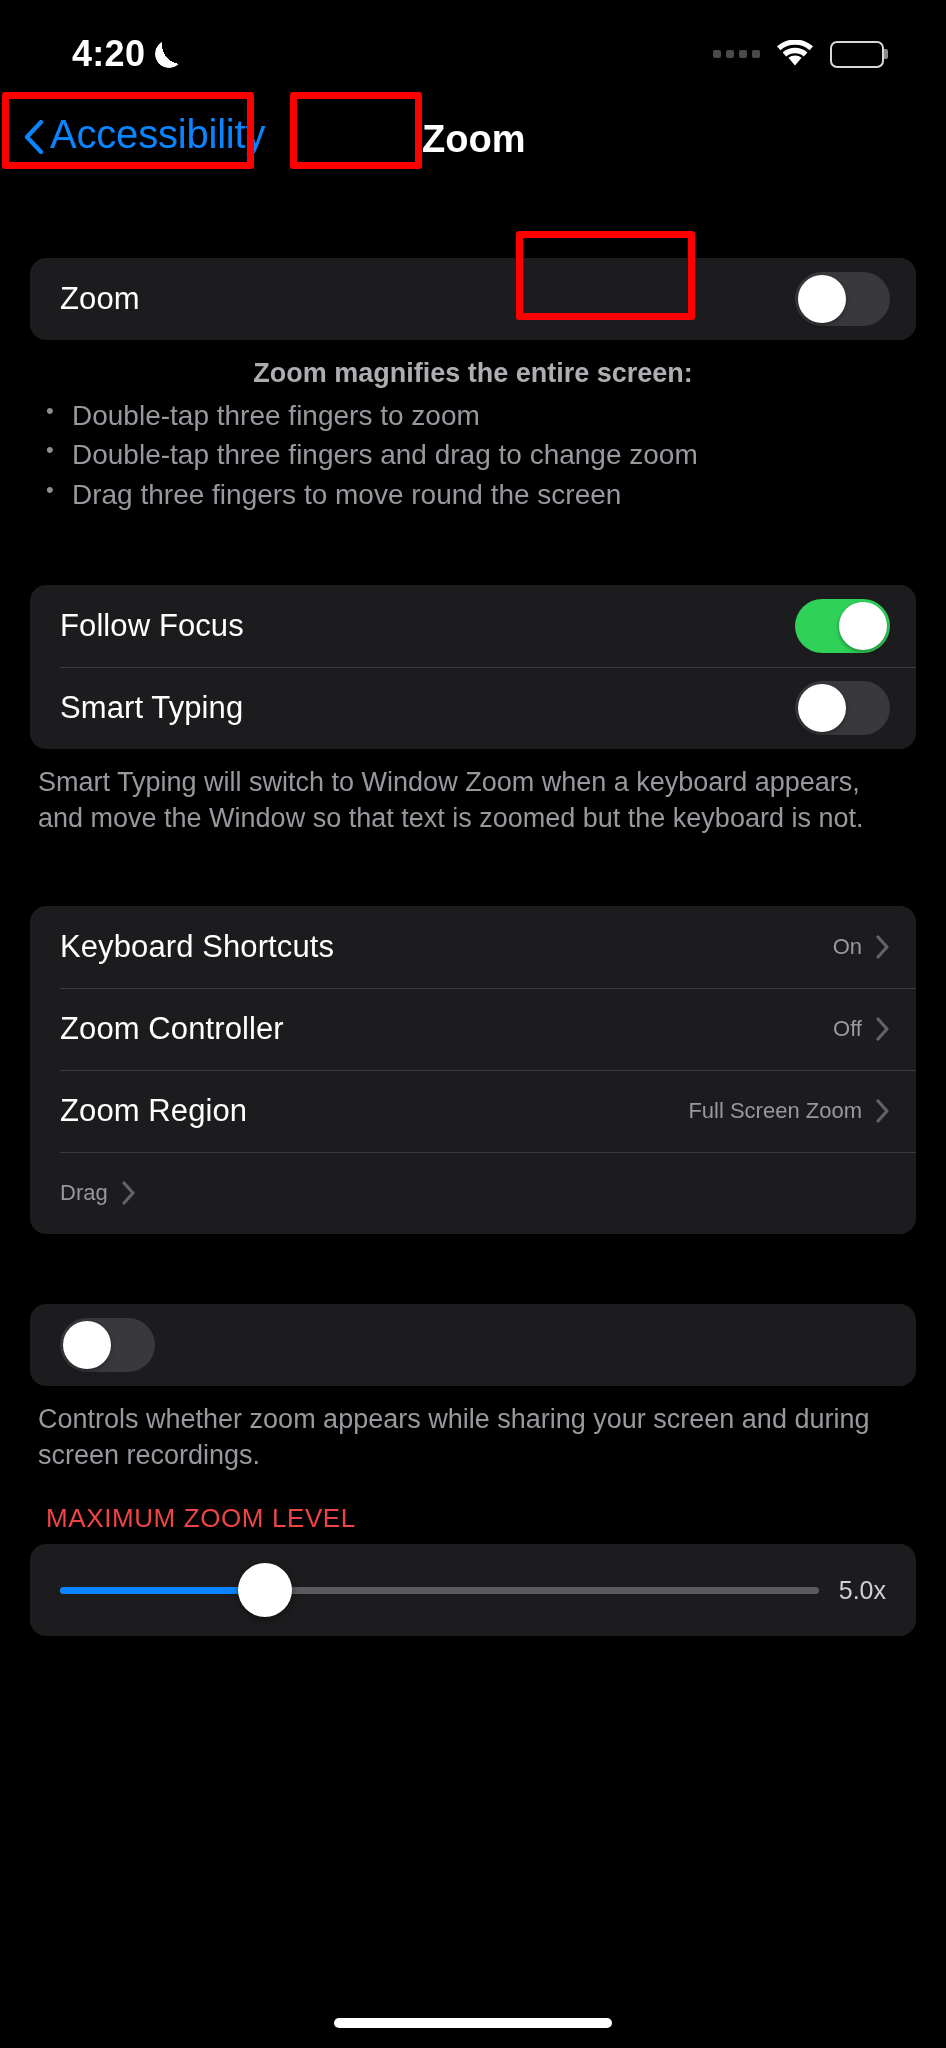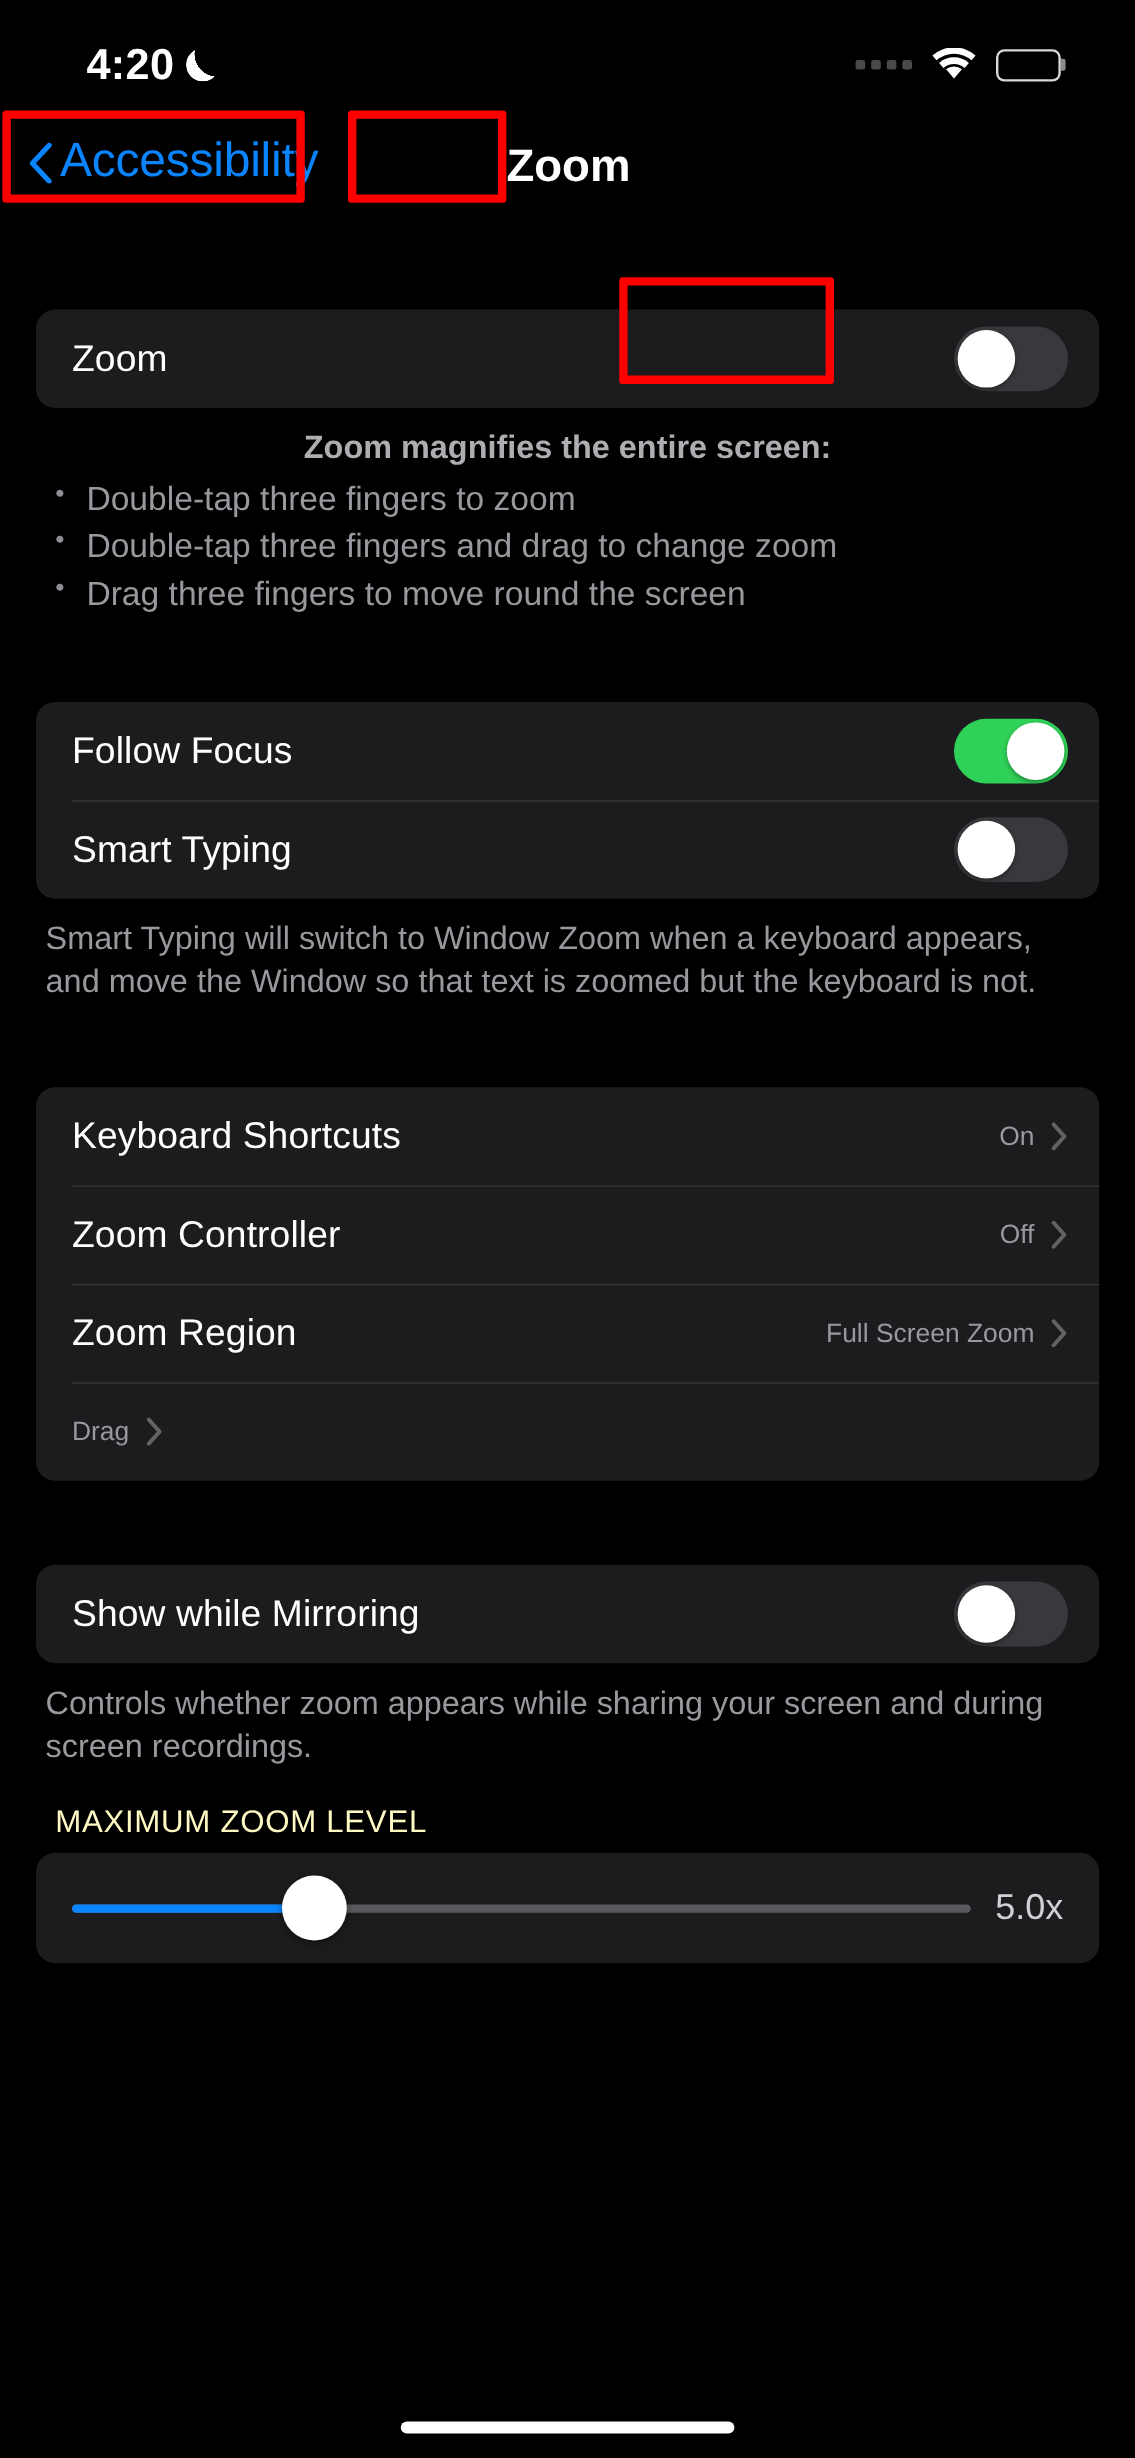--- a/index.html
+++ b/index.html
@@ -94,35 +94,35 @@
   .desc-title{ color:#aeaeb2; font-size:27px; font-weight:700; margin-bottom:4px;text-align:center; }
   .bullets{ list-style:none; }
   .bullets li{
     color:#98989e; font-size:28px; line-height:1.42; position:relative; padding-left:34px;
   }
   .bullets li::before{
     content:"•"; position:absolute; left:8px; top:-1px; color:#8e8e93; font-size:22px;
   }
 
   .sec-header{
-    margin:30px 0 10px 46px; color:#fef9c3;
+    margin:30px 0 10px 46px; color:#ef4444;
     font-size:26px; letter-spacing:.6px;
   }
 
   
   .slider-group{ margin:0 30px; background:#1c1c1e; border-radius:16px; padding:26px 30px; }
   .slider-wrap{ display:flex; align-items:center; gap:20px; }
   .slider{ position:relative; flex:1; height:40px; display:flex; align-items:center; }
   .track{ position:absolute; left:0; right:0; height:7px; border-radius:4px; background:#5a5a5e; }
   .track-fill{ position:absolute; left:0; height:7px; border-radius:4px; background:#0a84ff; }
   .knob-lg{
     position:absolute; width:54px; height:54px; border-radius:50%; background:#fff;
     box-shadow:0 2px 6px rgba(0,0,0,.45); transform:translateX(-50%);
   }
-  .slider-value{ color:#d0d0d4; font-size:30px; flex:none; }
+  .slider-value{ color:#d0d0d4; font-size:25px; flex:none; }
 
   .spacer-lg{ height:70px; }
 
   
   .home-indicator{
     position:absolute; left:50%; transform:translateX(-50%);
     bottom:20px; width:278px; height:10px; border-radius:5px; background:#fff;
   }
 </style>
 </head>
@@ -235,21 +235,20 @@
         <span class="chev"><svg width="14" height="24" viewBox="0 0 14 24">
               <path d="M2 2 L11 12 L2 22" stroke="#636366" stroke-width="3.2" fill="none" stroke-linecap="round" stroke-linejoin="round"></path>
             </svg></span>
       </div>
     </div>
 
     <div class="spacer-lg"></div>
 
     <div class="group">
       <div class="row">
-        <span class="row-label">Show while Mirroring</span>
         <span class="toggle">
             <span class="knob"></span>
           </span>
       </div>
     </div>
 
     <div class="footer">Controls whether zoom appears while sharing your screen and during screen recordings.</div>
 
     <div class="sec-header">MAXIMUM ZOOM LEVEL</div>
 

